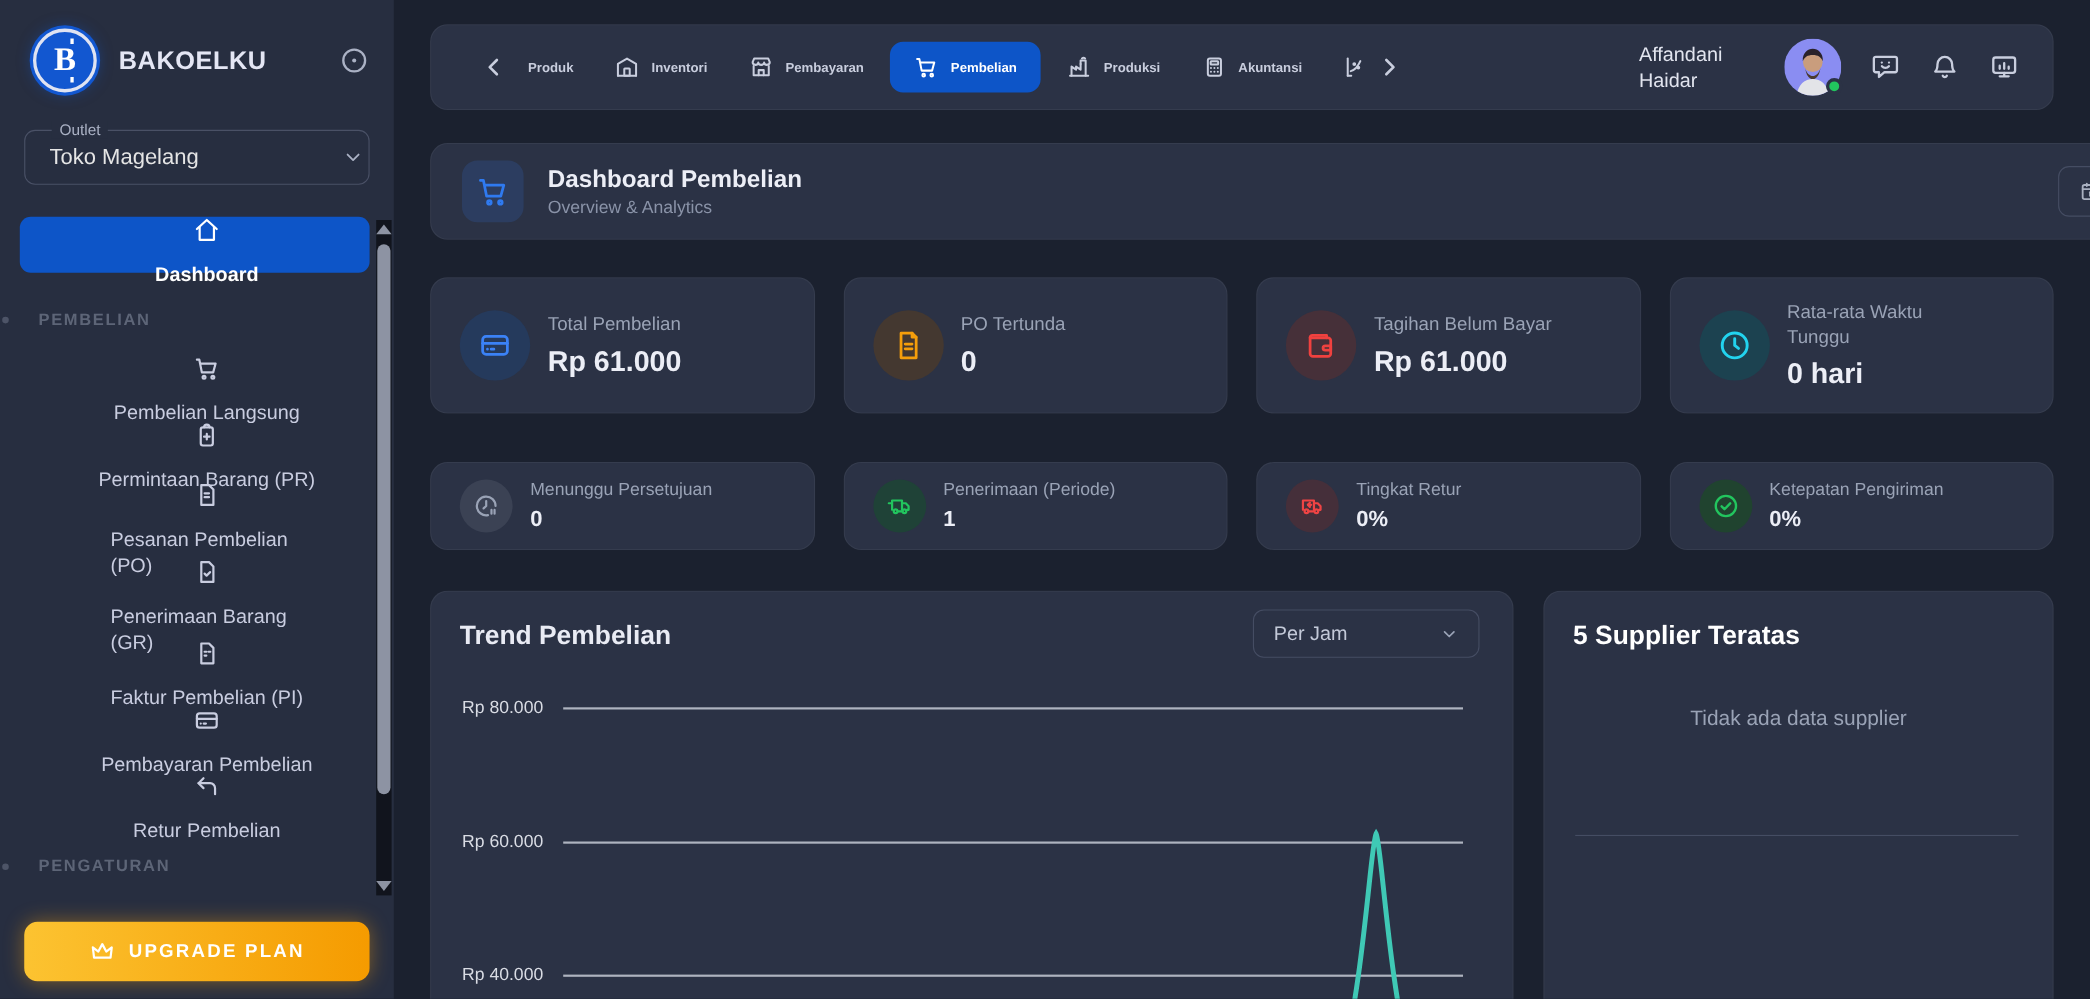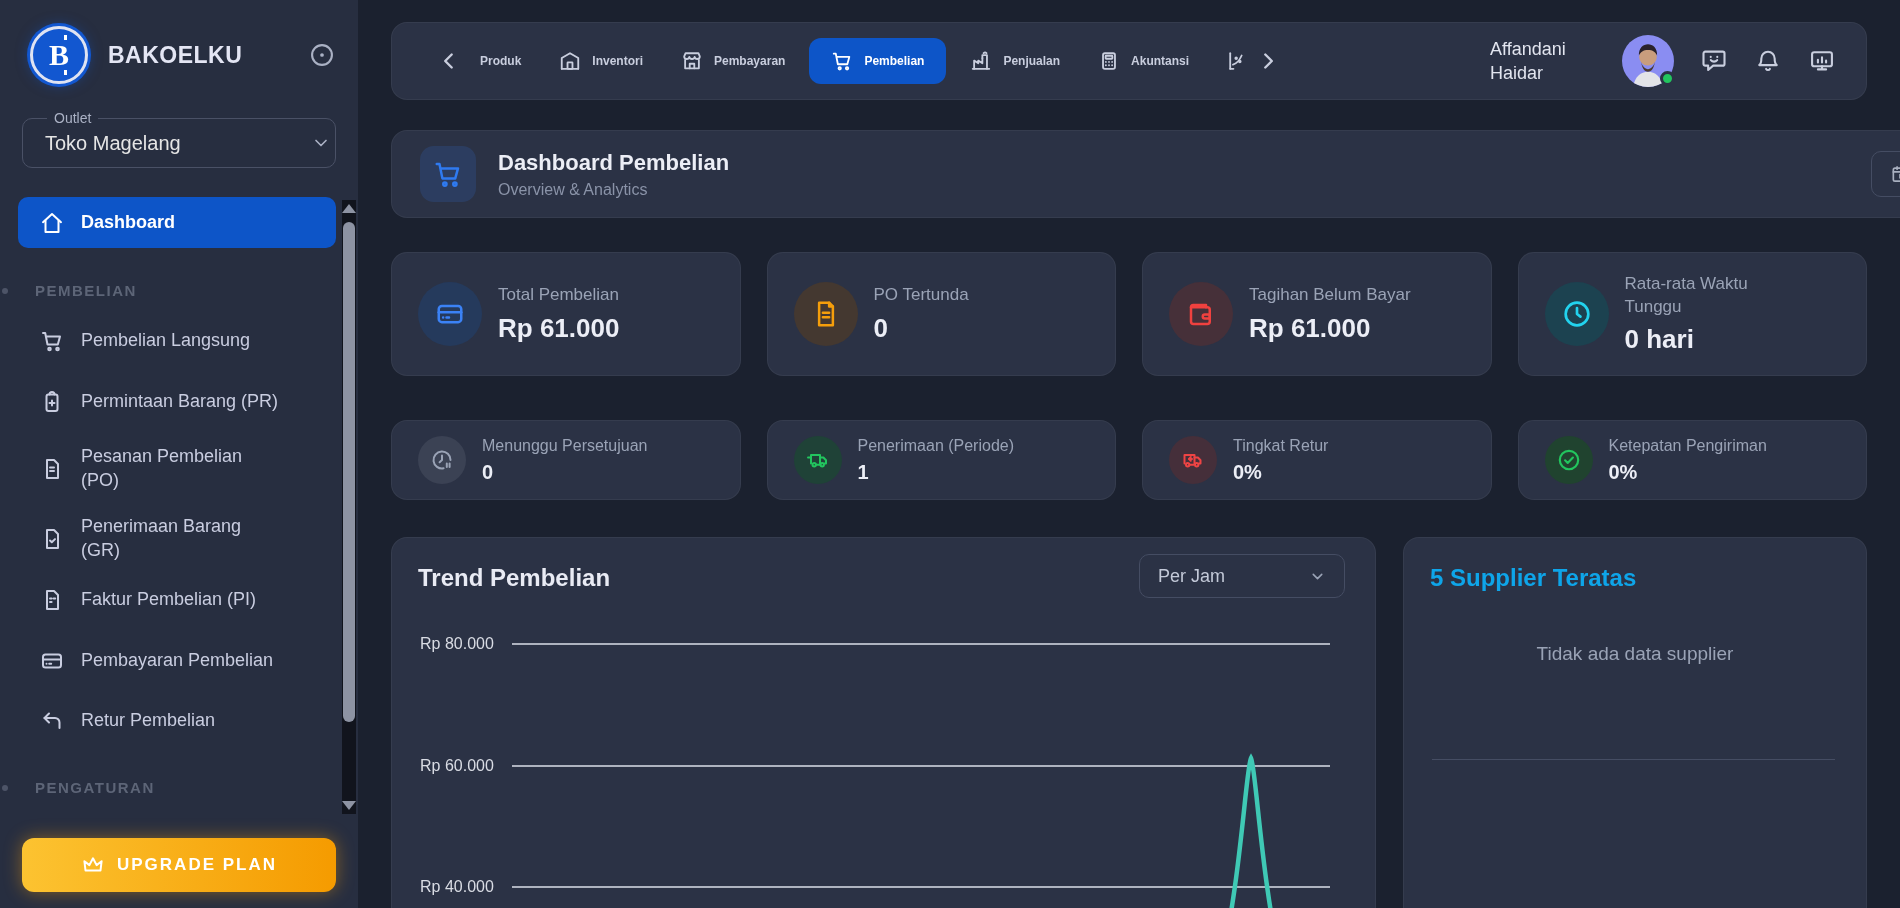--- a/index.html
+++ b/index.html
@@ -23,21 +23,21 @@
 
   .outlet { position:relative; margin:34px 22px 0 22px; height:50px; border:1px solid #4a5166;
     border-radius:10px; display:flex; align-items:center; padding:0 4px 0 22px; cursor:pointer; }
   .outlet-label { position:absolute; top:-9px; left:24px; background:#272e40; padding:0 7px;
     font-size:14px; color:#aab1c4; }
   .outlet-value { font-size:20px; color:#e5e5e5; }
   .outlet .chev { margin-left:auto; color:#aab1c4; }
 
   .menu { padding:29px 22px 0 18px; }
   .menu-item { display:flex; align-items:center; gap:17px; border-radius:10px;
-    color:#c9cde0; font-size:18px; cursor:pointer; padding:0 0 0 22px; }
+    color:#c9cde0; font-size:18px; cursor:pointer; padding:0 0 0 22px;flex-direction:column; }
   .menu-item .lbl { line-height:1.33; }
   .menu-item.active { background:#0d55c8; color:#fff; height:51px; font-weight:600; }
   .mi-icon { flex:0 0 24px; color:inherit; }
   .section { position:relative; margin-left:17px; font-size:15px; font-weight:bold;
     letter-spacing:1.5px; color:#5d6577; }
   .section::before { content:""; position:absolute; left:-33px; top:6px; width:6px; height:6px;
     border-radius:50%; background:#4d5467; }
   .s-pembelian { margin-top:34px; }
   .it-langsung  { margin-top:24px; height:36px; }
   .it-pr        { margin-top:25px; height:36px; }
@@ -128,21 +128,21 @@
     border:1px solid #454d63; border-radius:10px; background:none; color:#c3c9d8;
     font-size:18px; display:flex; align-items:center; padding:0 18px; cursor:pointer; }
   .interval-select .chev { margin-left:auto; color:#9aa3b6; }
   .gridrow { position:absolute; left:28px; right:45px; height:20px; display:flex; align-items:center; }
   .g1 { top:96px; } .g2 { top:218px; } .g3 { top:339px; }
   .ytick { width:82px; font-size:16px; color:#d9dce4; }
   .gridline { flex:1; height:2px; background:#aeb3bf; margin-left:10px; }
   .spike-svg { position:absolute; left:810px; top:203px; width:120px; height:235px; }
 
   .supplier-card { position:absolute; left:1403px; top:537px; width:464px; height:400px; overflow:hidden; }
-  .sup-title { position:absolute; left:26px; top:26px; font-size:24px; font-weight:bold; color:#0ea5e9; }
+  .sup-title { position:absolute; left:26px; top:26px; font-size:24px; font-weight:bold; color:#ffffff; }
   .sup-empty { position:absolute; left:0; right:0; top:105px; text-align:center;
     font-size:19px; color:#9aa3b6; }
   .sup-divider { position:absolute; left:28px; right:31px; top:221px; height:1px; background:#454d63; }
 </style>
 </head>
 <body>
 
 <div id="app">
 
   <aside class="sidebar">
@@ -290,21 +290,21 @@
           </svg>
         <span>Pembelian</span>
       </div>
       <div class="tab">
         <svg class="ic" width="22" height="22" viewBox="0 0 24 24" fill="none" stroke="currentColor" stroke-width="2" stroke-linecap="round" stroke-linejoin="round">
             <path d="M3 20.5h18"></path>
             <path d="M4.5 20.5v-9l4.5 3v-3l4.5 3V9"></path>
             <path d="M13.5 9V5.5h5v15"></path>
             <path d="M14.8 3.4c1-.8 2.2-.8 3.2 0"></path>
           </svg>
-        <span>Penjualan</span>
+        <span>Produksi</span>
       </div>
       <div class="tab">
         <svg class="ic" width="22" height="22" viewBox="0 0 24 24" fill="none" stroke="currentColor" stroke-width="2" stroke-linecap="round" stroke-linejoin="round">
             <rect x="5.5" y="3.5" width="13" height="17" rx="2"></rect>
             <rect x="8.3" y="6.3" width="7.4" height="3.2" rx=".6"></rect>
             <path d="M8.6 13h.01M12 13h.01M15.4 13h.01M8.6 16.6h.01M12 16.6h.01M15.4 16.6h.01"></path>
           </svg>
         <span>Akuntansi</span>
       </div>
       <div class="tab" style="padding-right:0;">

